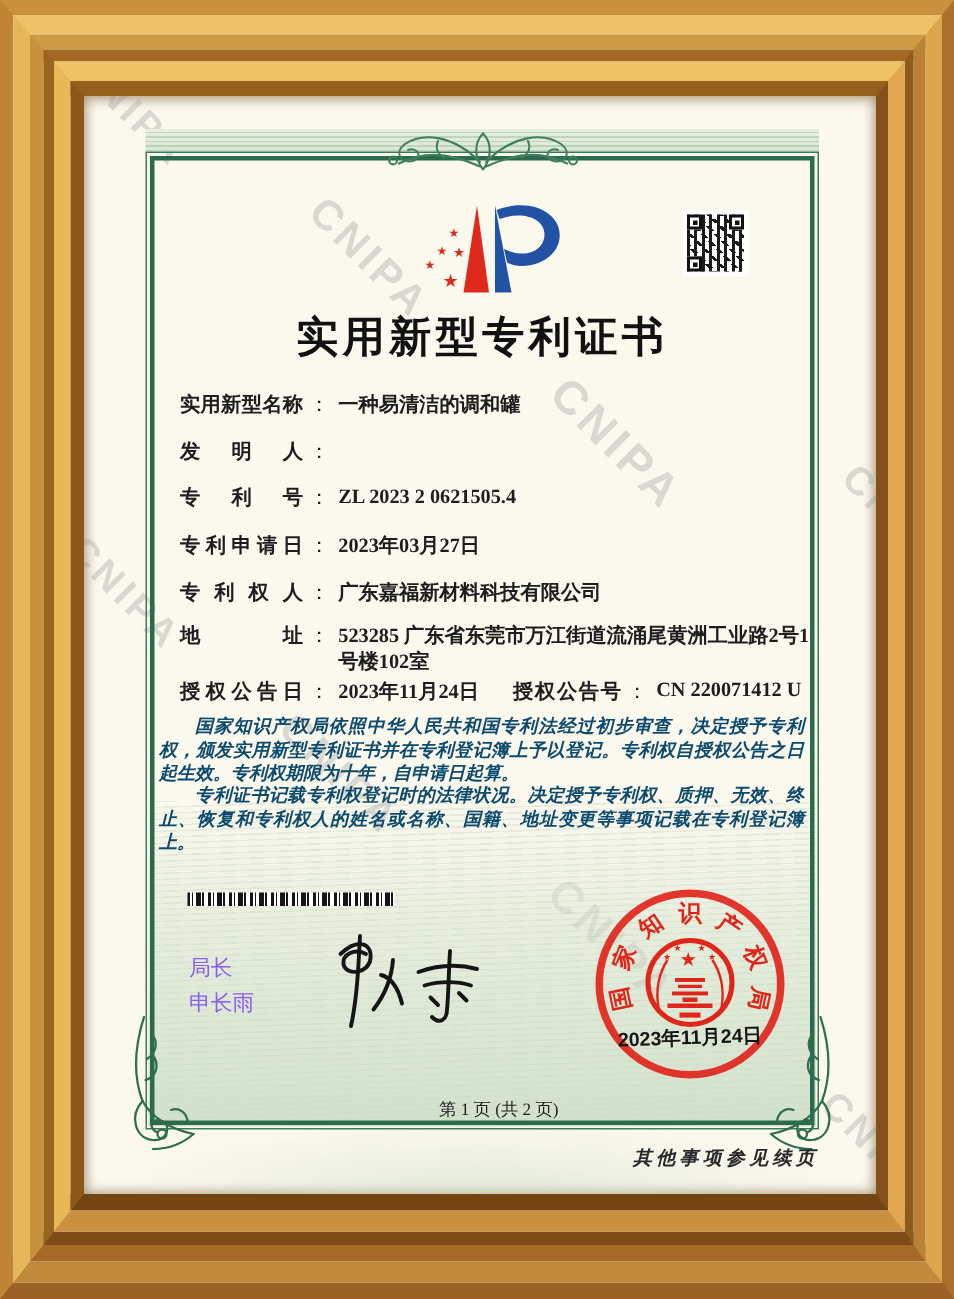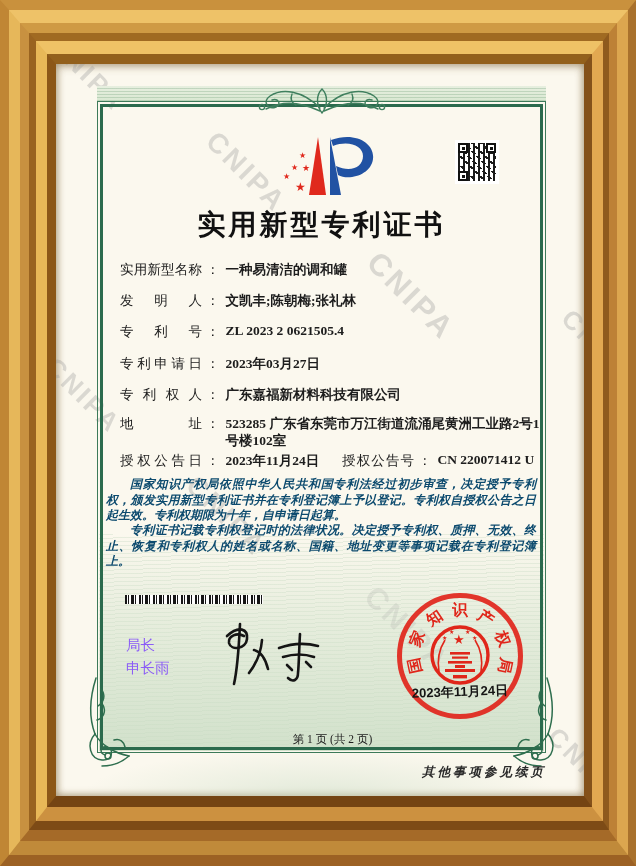--- a/index.html
+++ b/index.html
@@ -52,21 +52,21 @@
                  repeating-linear-gradient(0deg,#ffffff 0 2px,rgba(255,255,255,0) 2px 5px),
                  repeating-linear-gradient(45deg,#1a1a1a 0 2px,rgba(0,0,0,0) 2px 6px);}
   .finder{position:absolute;width:10px;height:10px;border:2px solid #111;background:#fff;}
   .finder::after{content:"";position:absolute;inset:1.5px;background:#111;}
   .fd1{left:0;top:0;} .fd2{right:0;top:0;} .fd3{left:0;bottom:0;}
 
   .title{position:absolute;left:41px;top:142px;width:449px;z-index:2;text-align:center;
          font-size:28px;font-weight:700;letter-spacing:3px;color:#111;}
 
   .row{position:absolute;left:64px;width:424px;z-index:2;font-size:13.5px;color:#1d1d1d;display:flex;align-items:flex-start;}
-  .lbl{display:inline-block;width:82px;text-align:justify;text-align-last:justify;flex:none;}
+  .lbl{display:inline-block;width:82px;text-align:justify;text-align-last:justify;flex:none;font-weight:bold;}
   .colon{flex:none;margin:0 6px 0 4px;}
   .val{font-weight:700;}
   .val-wrap{font-weight:700;width:318px;line-height:17px;}
   .pair2{position:absolute;left:222px;top:0;display:flex;}
   .row.r-grant{position:absolute;}
 
   .para{position:absolute;left:50px;width:430px;z-index:2;font-size:12px;line-height:15.5px;color:#0c4a6e;
         text-indent:2em;text-align:justify;font-style:italic;font-weight:600;}
 
   .barcode{position:absolute;left:69px;top:531px;width:138px;height:9px;z-index:2;
@@ -194,21 +194,20 @@
     <div class="title">实用新型专利证书</div>
 
     <div class="row" style="top:197px">
       <span class="lbl">实用新型名称</span>
       <span class="colon">：</span>
       <span class="val">一种易清洁的调和罐</span>
     </div>
     <div class="row" style="top:228px">
       <span class="lbl">发明人</span>
       <span class="colon">：</span>
-      <span class="val">文凯丰;陈朝梅;张礼林</span>
     </div>
     <div class="row" style="top:259px">
       <span class="lbl">专利号</span>
       <span class="colon">：</span>
       <span class="val">ZL 2023 2 0621505.4</span>
     </div>
     <div class="row" style="top:291px">
       <span class="lbl">专利申请日</span>
       <span class="colon">：</span>
       <span class="val">2023年03月27日</span>

